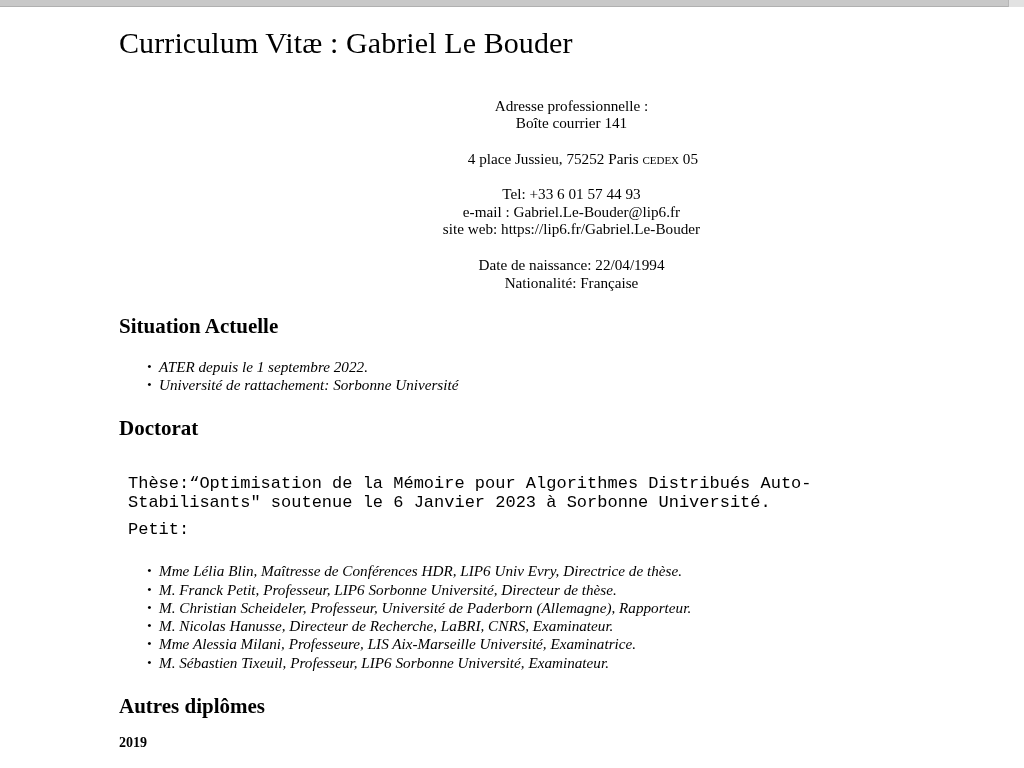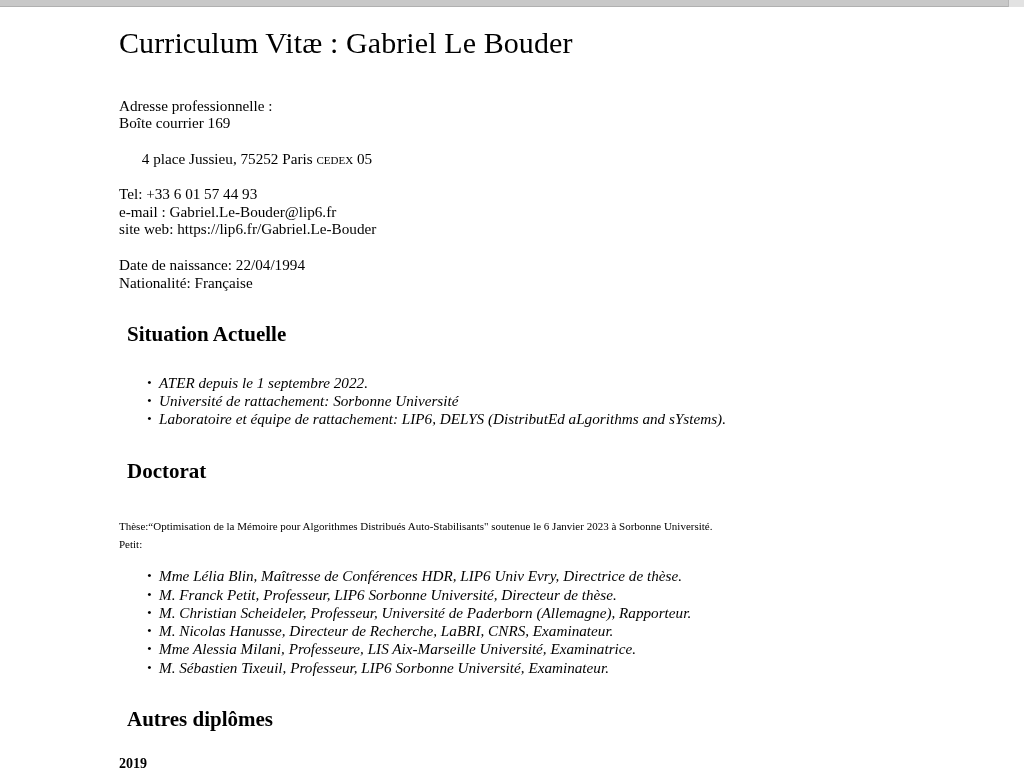--- a/index.html
+++ b/index.html
@@ -51,30 +51,30 @@
     font-weight: normal;
     margin: 0;
     padding-top: 26px;
     line-height: 1.15;
     letter-spacing: 0.1px;
   }
 
   h2.section-heading {
     font-size: 21px;
     font-weight: bold;
-    margin: 8px;
+    margin: 0;
     line-height: 1.15;
   }
 
   .addr-block {
     font-size: 15.2px;
     line-height: 17.7px;
     margin: 0;
   }
-  .addr-block .line { white-space: pre; }
+  .addr-block .line { white-space: pre; text-align: center; }
 
   .smallcaps {
     font-variant: small-caps;
     font-size: 1em;
   }
 
   .spacer-36 { height: 36px; }
   .spacer-26 { height: 26px; }
   .spacer-22 { height: 22px; }
   .spacer-20 { height: 20px; }
@@ -98,24 +98,25 @@
   ul.bullets li::before {
     content: "\2022";
     position: absolute;
     left: -12px;
     top: 0;
     font-size: 13px;
     line-height: 18.3px;
   }
 
   p.body-text {
-    font-size: 11px;
+    font-size: 17px;
     line-height: 18.3px;
-    margin: 0;
+    margin: 9px;
     max-width: 792px;
+    font-family: Liberation Mono, monospace;
   }
 
   .dl-year {
     font-size: 14px;
     font-weight: bold;
     margin: 0;
     line-height: 17px;
   }
 </style>
 </head>
@@ -126,21 +127,21 @@
 </div>
 
 <div class="page">
 
   <h1 class="doc-title">Curriculum Vitæ : Gabriel Le Bouder</h1>
 
   <div class="spacer-36"></div>
 
   <div class="addr-block">
     <div class="line">Adresse professionnelle :</div>
-    <div class="line">Boîte courrier 169</div>
+    <div class="line">Boîte courrier 141</div>
     <div class="line">
       <span>4 place Jussieu, 75252 Paris </span><span class="smallcaps">cedex</span><span> 05</span>
     </div>
     <div class="line">Tel: +33 6 01 57 44 93</div>
     <div class="line">e-mail : Gabriel.Le-Bouder@lip6.fr</div>
     <div class="line">site web: https://lip6.fr/Gabriel.Le-Bouder</div>
   </div>
 
   <div class="spacer-18"></div>
 
@@ -151,21 +152,20 @@
 
   <div class="spacer-22"></div>
 
   <h2 class="section-heading">Situation Actuelle</h2>
 
   <div class="spacer-20"></div>
 
   <ul class="bullets">
     <li>ATER depuis le 1 septembre 2022.</li>
     <li>Université de rattachement: Sorbonne Université</li>
-    <li>Laboratoire et équipe de rattachement: LIP6, DELYS (DistributEd aLgorithms and sYstems).</li>
   </ul>
 
   <div class="spacer-22"></div>
 
   <h2 class="section-heading">Doctorat</h2>
 
   <div class="spacer-26"></div>
 
   <p class="body-text">Thèse:“Optimisation de la Mémoire pour Algorithmes Distribués Auto-Stabilisants" soutenue le 6 Janvier 2023 à Sorbonne Université.</p>
   <p class="body-text">Petit:</p>

